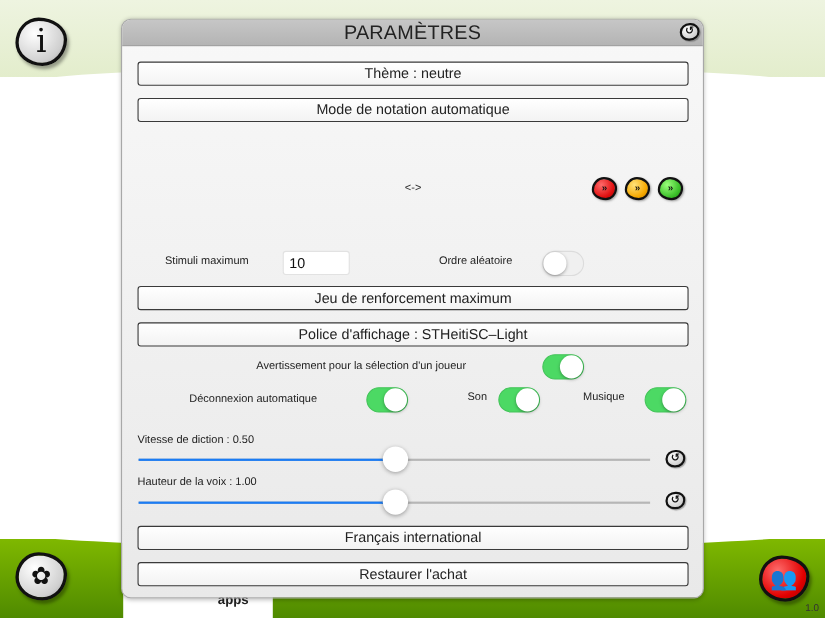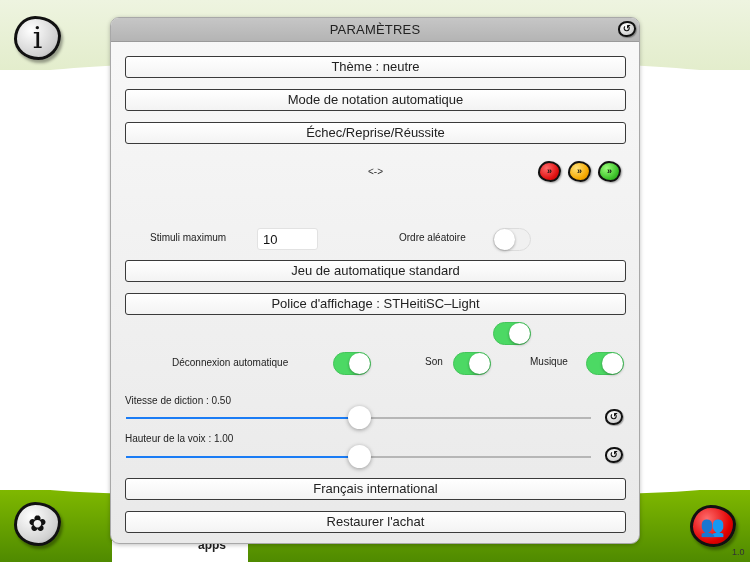--- a/index.html
+++ b/index.html
@@ -53,21 +53,21 @@
     background: linear-gradient(#f8f8f8, #e9e9e9);
     border: 1px solid #a8a8a8; border-radius: 9px;
     box-shadow: 0 1px 4px rgba(0,0,0,0.25);
     overflow: hidden;
   }
   .panel-header {
     height: 24px; background: linear-gradient(#c6c6c6, #b4b4b4);
     border-bottom: 1px solid #9a9a9a;
     display: flex; align-items: center; justify-content: center; position: relative;
   }
-  .panel-title { font-size: 13px; color: #222; letter-spacing: 0.2px; }
+  .panel-title { font-size: 18px; color: #222; letter-spacing: 0.2px; }
   .reset-icon {
     width: 18px; height: 16px; border: 2px solid #111;
     border-radius: 50% 45% 50% 45%;
     background: radial-gradient(circle at 35% 30%, #fff, #bdbdbd);
     display: flex; align-items: center; justify-content: center;
     font-size: 10px; font-weight: bold; color: #111; line-height: 1;
     box-shadow: 1px 1px 1px rgba(0,0,0,0.3);
   }
   .panel-header .reset-icon { position: absolute; right: 3px; top: 3px; }
 
@@ -128,36 +128,36 @@
 </div>
 
 <div class="panel">
   <div class="panel-header">
     <span class="panel-title">PARAMÈTRES</span>
     <div class="reset-icon">↺</div>
   </div>
 
   <div class="row-btn" style="top:38px">Thème : neutre</div>
   <div class="row-btn" style="top:71px">Mode de notation automatique</div>
-  <div class="row-btn" style="top:104px">Échec/Reprise/Réussite</div>
 
   <div class="small-label" style="left:257px; top:148px">&lt;-&gt;</div>
   <div class="dot-btn" style="left:427px; top:143px; background:radial-gradient(circle at 35% 30%, #ff6a6a, #e01010 65%, #a00000); color:#111">»</div>
   <div class="dot-btn" style="left:457px; top:143px; background:radial-gradient(circle at 35% 30%, #ffe27a, #f5a800 65%, #c07a00); color:#111">»</div>
   <div class="dot-btn" style="left:487px; top:143px; background:radial-gradient(circle at 35% 30%, #9aff7a, #3cc02a 65%, #1e8a10); color:#111">»</div>
 
 
   <div class="label" style="left:39px; top:214px">Stimuli maximum</div>
   <input class="input" style="left: 146px; top: 210px;" value="10">
   <div class="label" style="left:288px; top:214px">Ordre aléatoire</div>
   <div class="toggle off" style="left:382px; top:210px"></div>
 
-  <div class="row-btn" style="top:242px">Jeu de automatique standard</div>
+  <div class="row-btn" style="top:242px">Jeu de renforcement maximum</div>
   <div class="row-btn" style="top:275px">Police d'affichage : STHeitiSC–Light</div>
 
+  <div class="label" style="left:122px; top:309px">Avertissement pour la sélection d'un joueur</div>
   <div class="toggle" style="left:382px; top:304px"></div>
 
   <div class="label" style="left:61px; top:339px">Déconnexion automatique</div>
   <div class="toggle" style="left:222px; top:334px"></div>
   <div class="label" style="left:314px; top:338px">Son</div>
   <div class="toggle" style="left:342px; top:334px"></div>
   <div class="label" style="left:419px; top:338px">Musique</div>
   <div class="toggle" style="left:475px; top:334px"></div>
 
   <div class="label" style="left:14px; top:377px">Vitesse de diction : 0.50</div>

